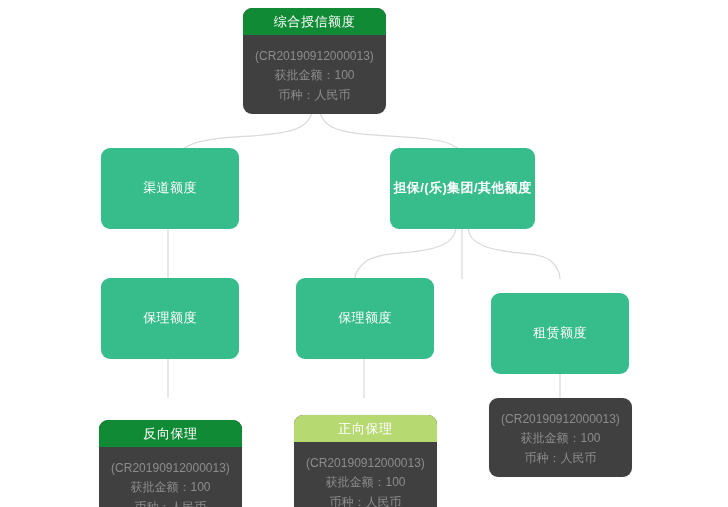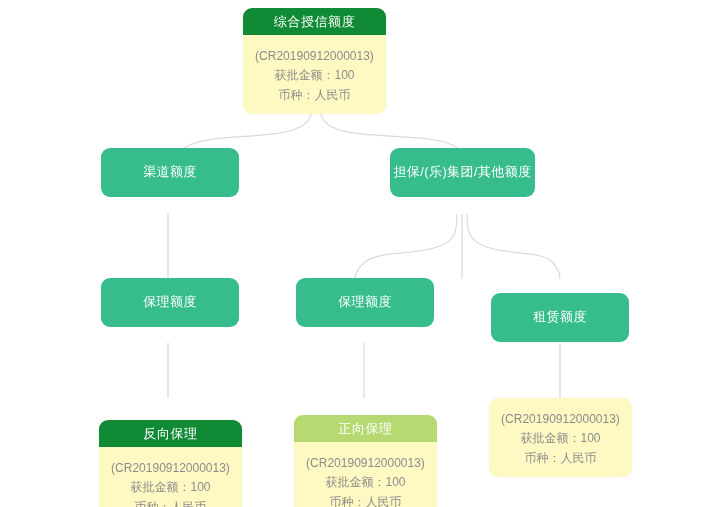--- a/index.html
+++ b/index.html
@@ -40,46 +40,47 @@
   
   .node {
     position: absolute;
     z-index: 2;
     box-sizing: border-box;
   }
 
   
   .node-simple {
     width: 138px;
-    height: 49px;
+    height: 81px;
     border-radius: 9px;
     background: #37bc8c;
     display: flex;
     align-items: center;
     justify-content: center;
     color: #ffffff;
     font-size: 13px;
     letter-spacing: 0.4px;
   }
   .node-simple.wide {
     width: 145px;
+    font-weight: bold;
   }
   .node-simple .node-title {
     display: block;
     text-align: center;
     padding: 0 5px;
     line-height: 1.3;
     white-space: nowrap;
   }
 
   
   .node-card {
     width: 143px;
     border-radius: 9px;
-    background: #fef9c3;
+    background: #404040;
     overflow: hidden;
     box-shadow: 0 0 0 1px rgba(0,0,0,0.015);
   }
   .card-header {
     height: 27px;
     display: flex;
     align-items: center;
     justify-content: center;
     color: #ffffff;
     font-size: 13px;

